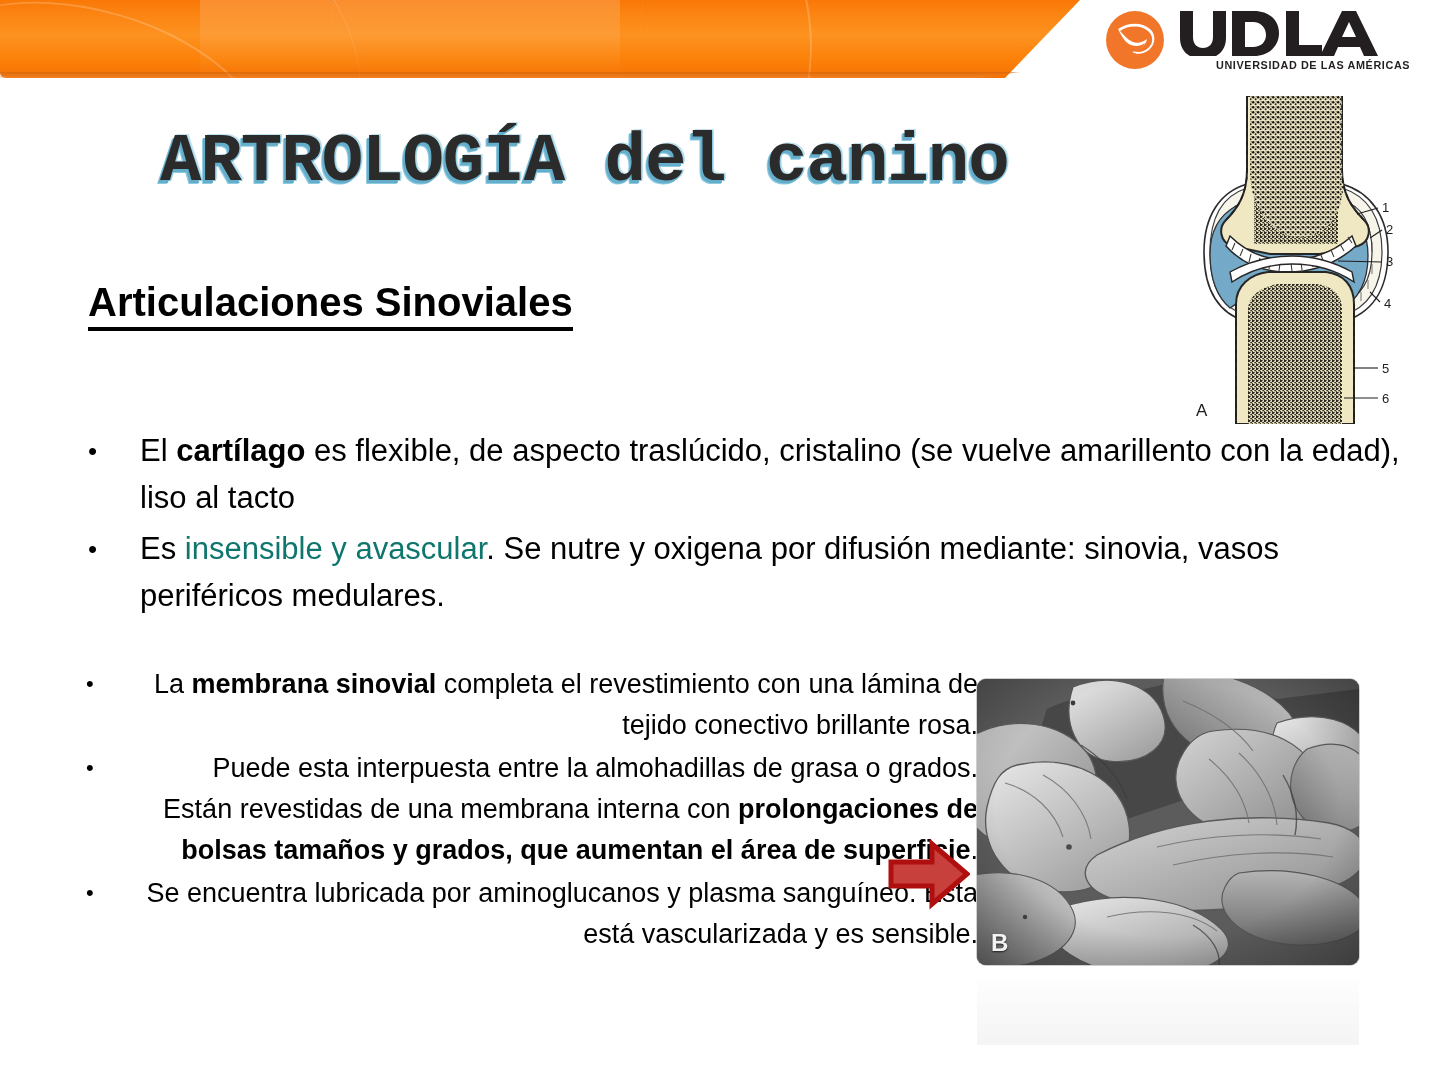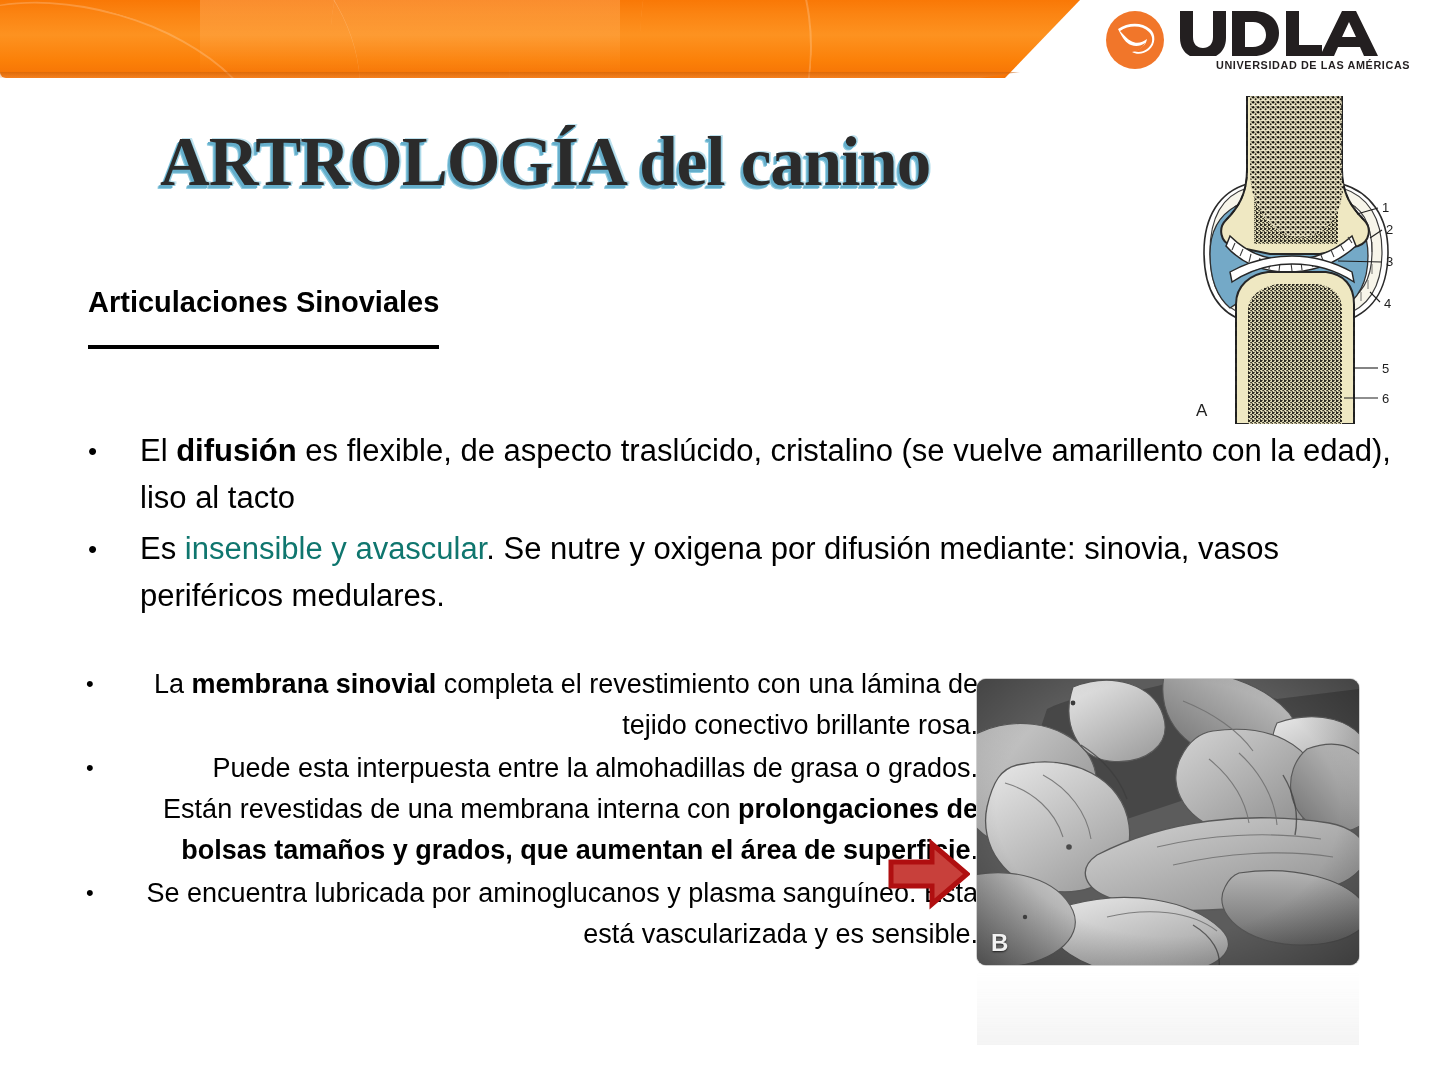--- a/index.html
+++ b/index.html
@@ -45,37 +45,37 @@
   .logo-sub{
     position:absolute;left:112px;top:51px;width:178px;
     font-size:10.5px;letter-spacing:.6px;color:#231f20;
     font-family:"Liberation Sans", sans-serif;font-weight:700;
     white-space:nowrap;transform:scaleX(1.03);transform-origin:left center;
   }
 
   
   .slide-title{
     position:absolute;left:160px;top:123px;
-    font-family:Liberation Serif, serif;
+    font-family:Liberation Mono, monospace;
     font-weight:700;font-size:69px;line-height:78px;
     color:#2b2b2b;white-space:nowrap;letter-spacing:-1px;
     text-shadow:
        -2px 3px 0 #64aecb,
        -3px 4px 0 #8fcbe0,
         1px 1px 0 #8fcbe0,
         2px -1px 0 #bfe2ee;
   }
 
   
   .section-title{
     position:absolute;left:88px;top:279px;
     font-family:"Liberation Sans", sans-serif;
-    font-weight:700;font-size:29px;line-height:46px;color:#000000;
+    font-weight:700;font-size:40px;line-height:46px;color:#000000;
     white-space:nowrap;
-    border-bottom:4px solid #000;padding-bottom:20px;
+    border-bottom:4px solid #000;padding-bottom:2px;
   }
 
   
   .bullet-list{position:absolute;}
   .bullet-list.top{left:78px;top:427px;width:1350px;}
   .bullet-list.bottom{left:78px;top:664px;width:900px;}
 
   .bullet-row{display:flex;align-items:flex-start;}
   .bullet-list.top .bullet-row{margin-bottom:4px;}
   .bullet-list.bottom .bullet-row{margin-bottom:2px;}
@@ -158,21 +158,21 @@
   <div class="logo-sub">UNIVERSIDAD DE LAS AMÉRICAS</div>
 </div>
 
 <div class="slide-title">ARTROLOGÍA del canino</div>
 
 <div class="section-title">Articulaciones Sinoviales</div>
 
 <div class="bullet-list top" id="bullets-top">
     <div class="bullet-row">
       <span class="bullet-dot">•</span>
-      <span class="bullet-text"><span>El </span><b>difusión</b><span> es flexible, de aspecto traslúcido, cristalino (se vuelve amarillento con la edad), liso al tacto</span></span>
+      <span class="bullet-text"><span>El </span><b>cartílago</b><span> es flexible, de aspecto traslúcido, cristalino (se vuelve amarillento con la edad), liso al tacto</span></span>
     </div>
     <div class="bullet-row">
       <span class="bullet-dot">•</span>
       <span class="bullet-text"><span>Es </span><span class="red">insensible y avascular</span><span>. Se nutre y oxigena por difusión mediante: sinovia, vasos periféricos medulares.</span></span>
     </div>
   </div>
 
 <div class="bullet-list bottom" id="bullets-bottom">
     <div class="bullet-row">
       <span class="bullet-dot">•</span>

